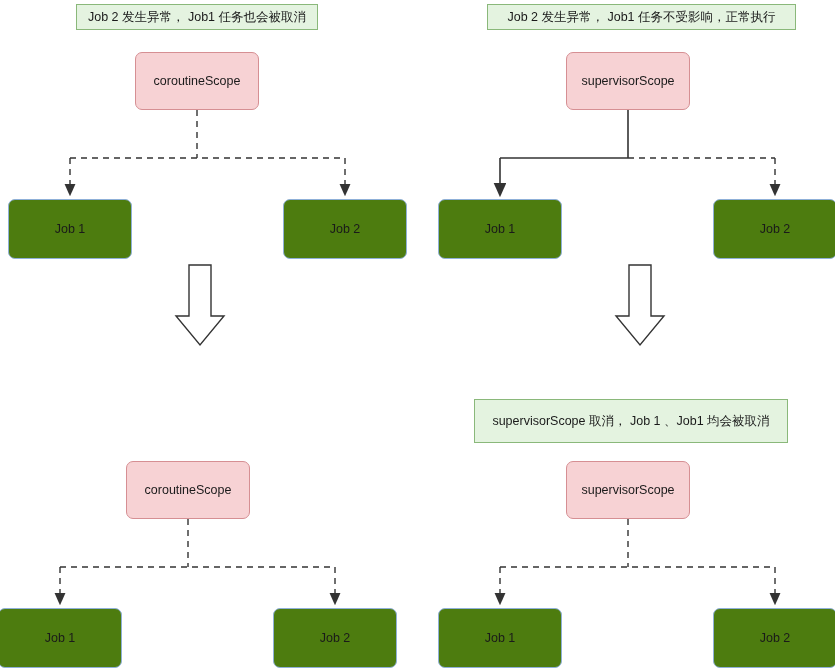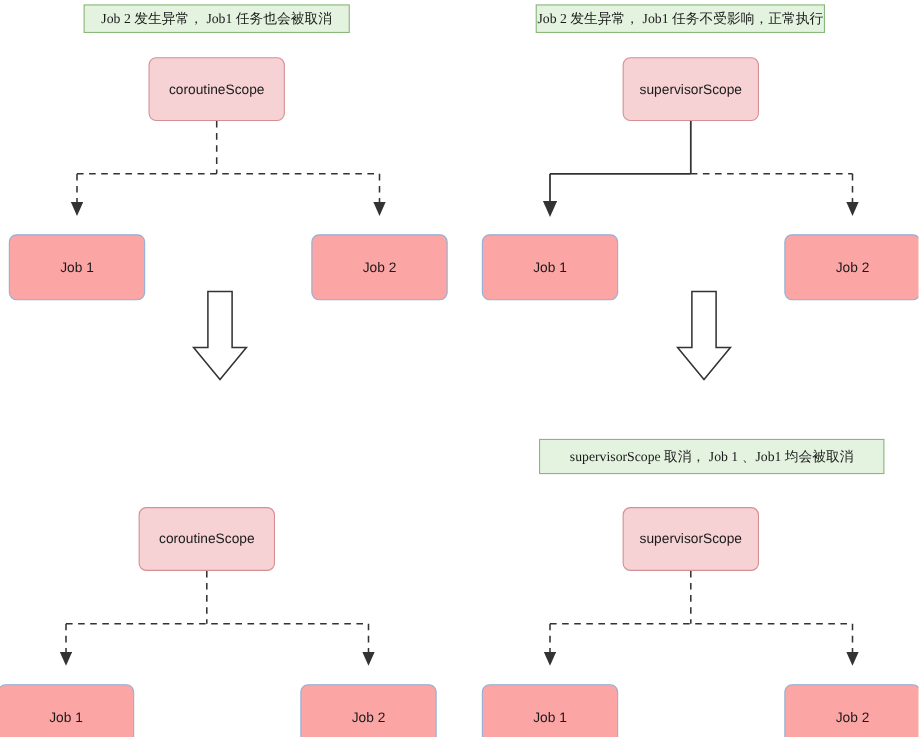--- a/index.html
+++ b/index.html
@@ -27,50 +27,48 @@
     border: 1px solid #8ab87a;
     color: #1a1a1a;
     font-size: 12.5px;
     line-height: 1.2;
     display: flex;
     align-items: center;
     justify-content: center;
     text-align: center;
     white-space: nowrap;
     padding: 0 8px;
-    font-family: Liberation Serif, serif;
   }
   .scope-box {
     position: absolute;
     box-sizing: border-box;
     background: #f7d2d4;
     border: 1px solid #d68f93;
     border-radius: 7px;
     color: #1a1a1a;
     font-size: 12.5px;
     display: flex;
     align-items: center;
     justify-content: center;
     text-align: center;
     white-space: nowrap;
   }
   .job-box {
     position: absolute;
     box-sizing: border-box;
-    background: #fca5a5;
+    background: #4d7c0f;
     border: 1px solid #8fb0d8;
     border-radius: 7px;
     color: #1a1a1a;
     font-size: 12.5px;
     display: flex;
     align-items: center;
     justify-content: center;
     text-align: center;
     white-space: nowrap;
-    margin-top: 14px;
   }
   svg.lines {
     position: absolute;
     left: 0; top: 0;
     width: 835px;
     height: 670px;
     pointer-events: none;
   }
   .watermark {
     position: absolute;
@@ -134,24 +132,24 @@
     <g>
       <path d="M628,519 L628,567" stroke="#333333" stroke-width="1.4" fill="none" stroke-dasharray="6,5"></path>
       <path d="M500,567 L775,567" stroke="#333333" stroke-width="1.4" fill="none" stroke-dasharray="6,5"></path>
       <path d="M500,567 L500,599" stroke="#333333" stroke-width="1.4" fill="none" stroke-dasharray="6,5" marker-end="url(#arrow-dash)"></path>
       <path d="M775,567 L775,599" stroke="#333333" stroke-width="1.4" fill="none" stroke-dasharray="6,5" marker-end="url(#arrow-dash)"></path>
     </g>
   </svg>
 
   <div class="note" style="left:76px; top:4px; width:242px; height:26px;">Job 2 发生异常， Job1 任务也会被取消</div>
 
-  <div class="note" style="left:487px; top:4px; width:263px; height:26px;">Job 2 发生异常， Job1 任务不受影响，正常执行</div>
+  <div class="note" style="left:487px; top:4px; width:309px; height:26px;">Job 2 发生异常， Job1 任务不受影响，正常执行</div>
 
 
-  <div class="note" style="left:474px; top:399px; width:314px; height:32px;margin-left:16px;">supervisorScope 取消， Job 1 、Job1 均会被取消</div>
+  <div class="note" style="left:474px; top:399px; width:314px; height:44px;">supervisorScope 取消， Job 1 、Job1 均会被取消</div>
 
   <div class="scope-box" style="left:135px; top:52px; width:124px; height:58px;">coroutineScope</div>
 
   <div class="scope-box" style="left:566px; top:52px; width:124px; height:58px;">supervisorScope</div>
 
   <div class="scope-box" style="left:126px; top:461px; width:124px; height:58px;">coroutineScope</div>
 
   <div class="scope-box" style="left:566px; top:461px; width:124px; height:58px;">supervisorScope</div>
 
   <div class="job-box" style="left:8px; top:199px; width:124px; height:60px;">Job 1</div>

